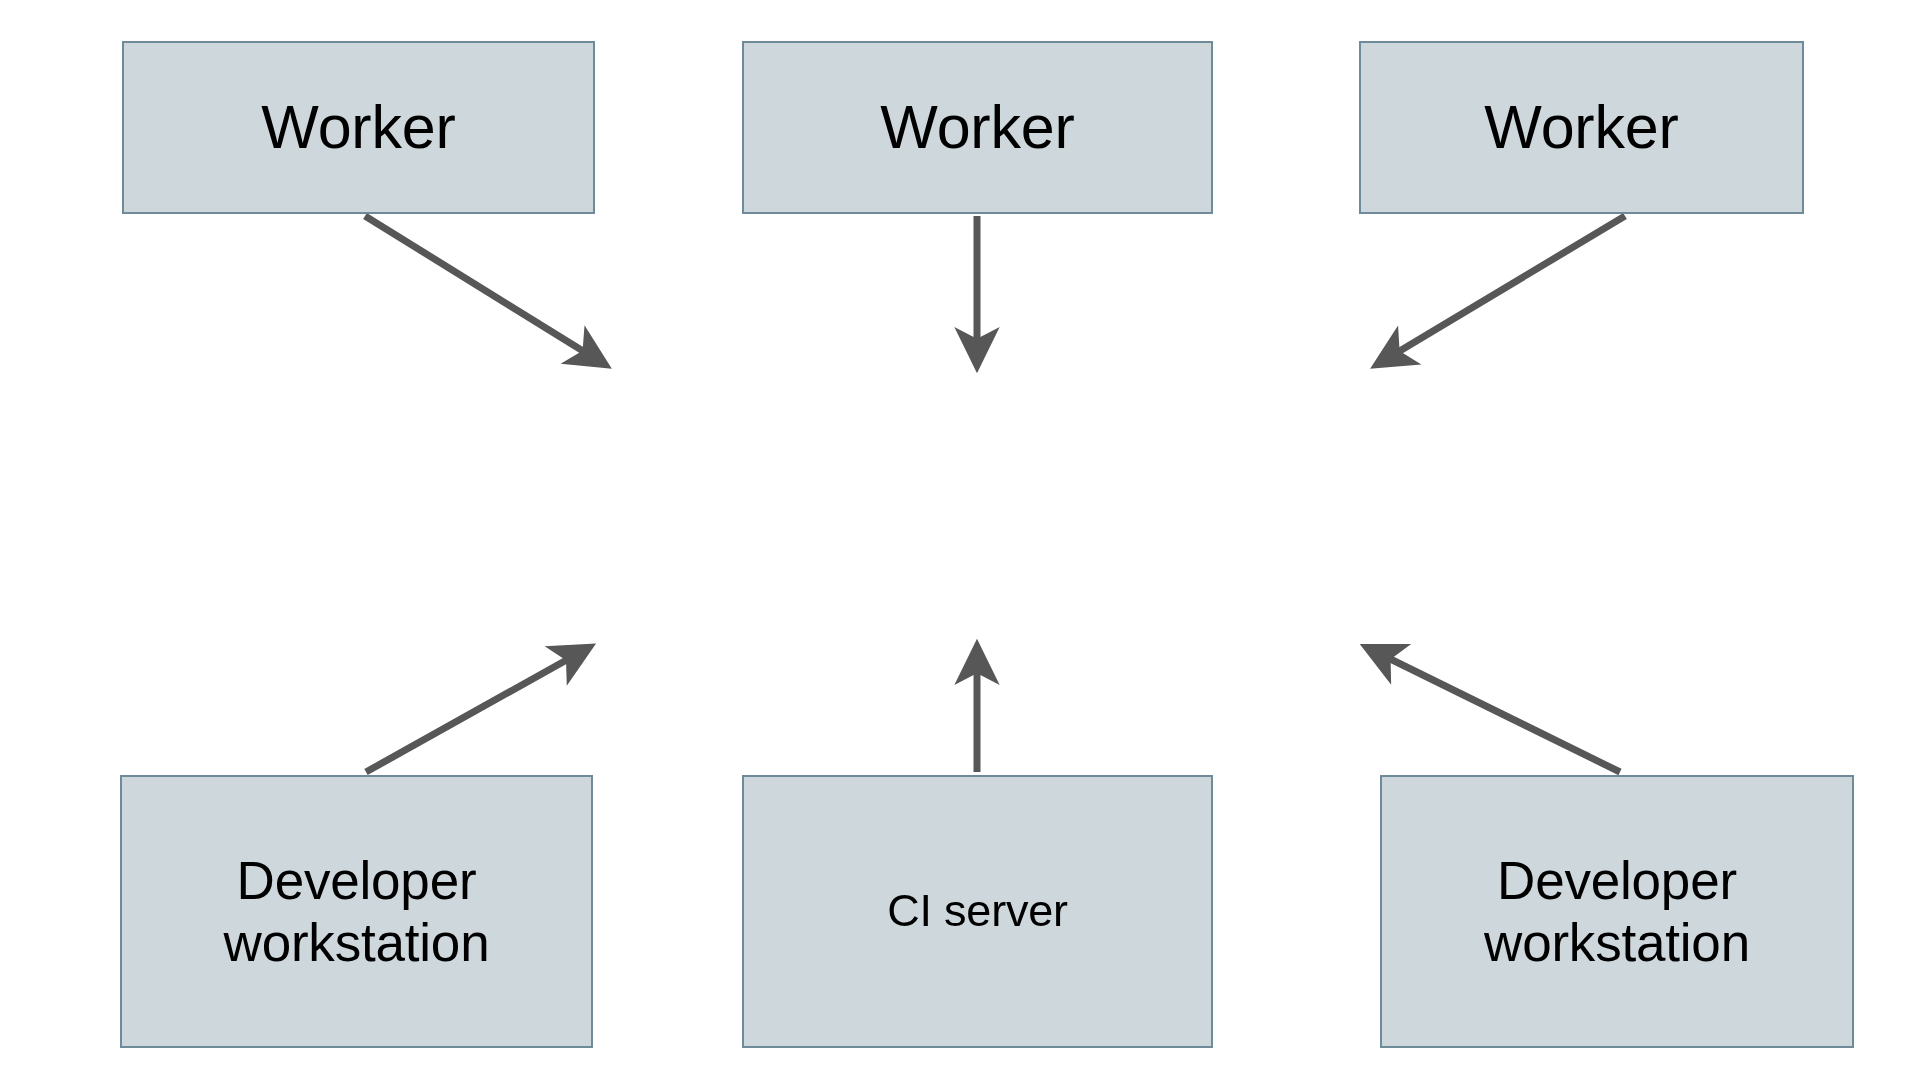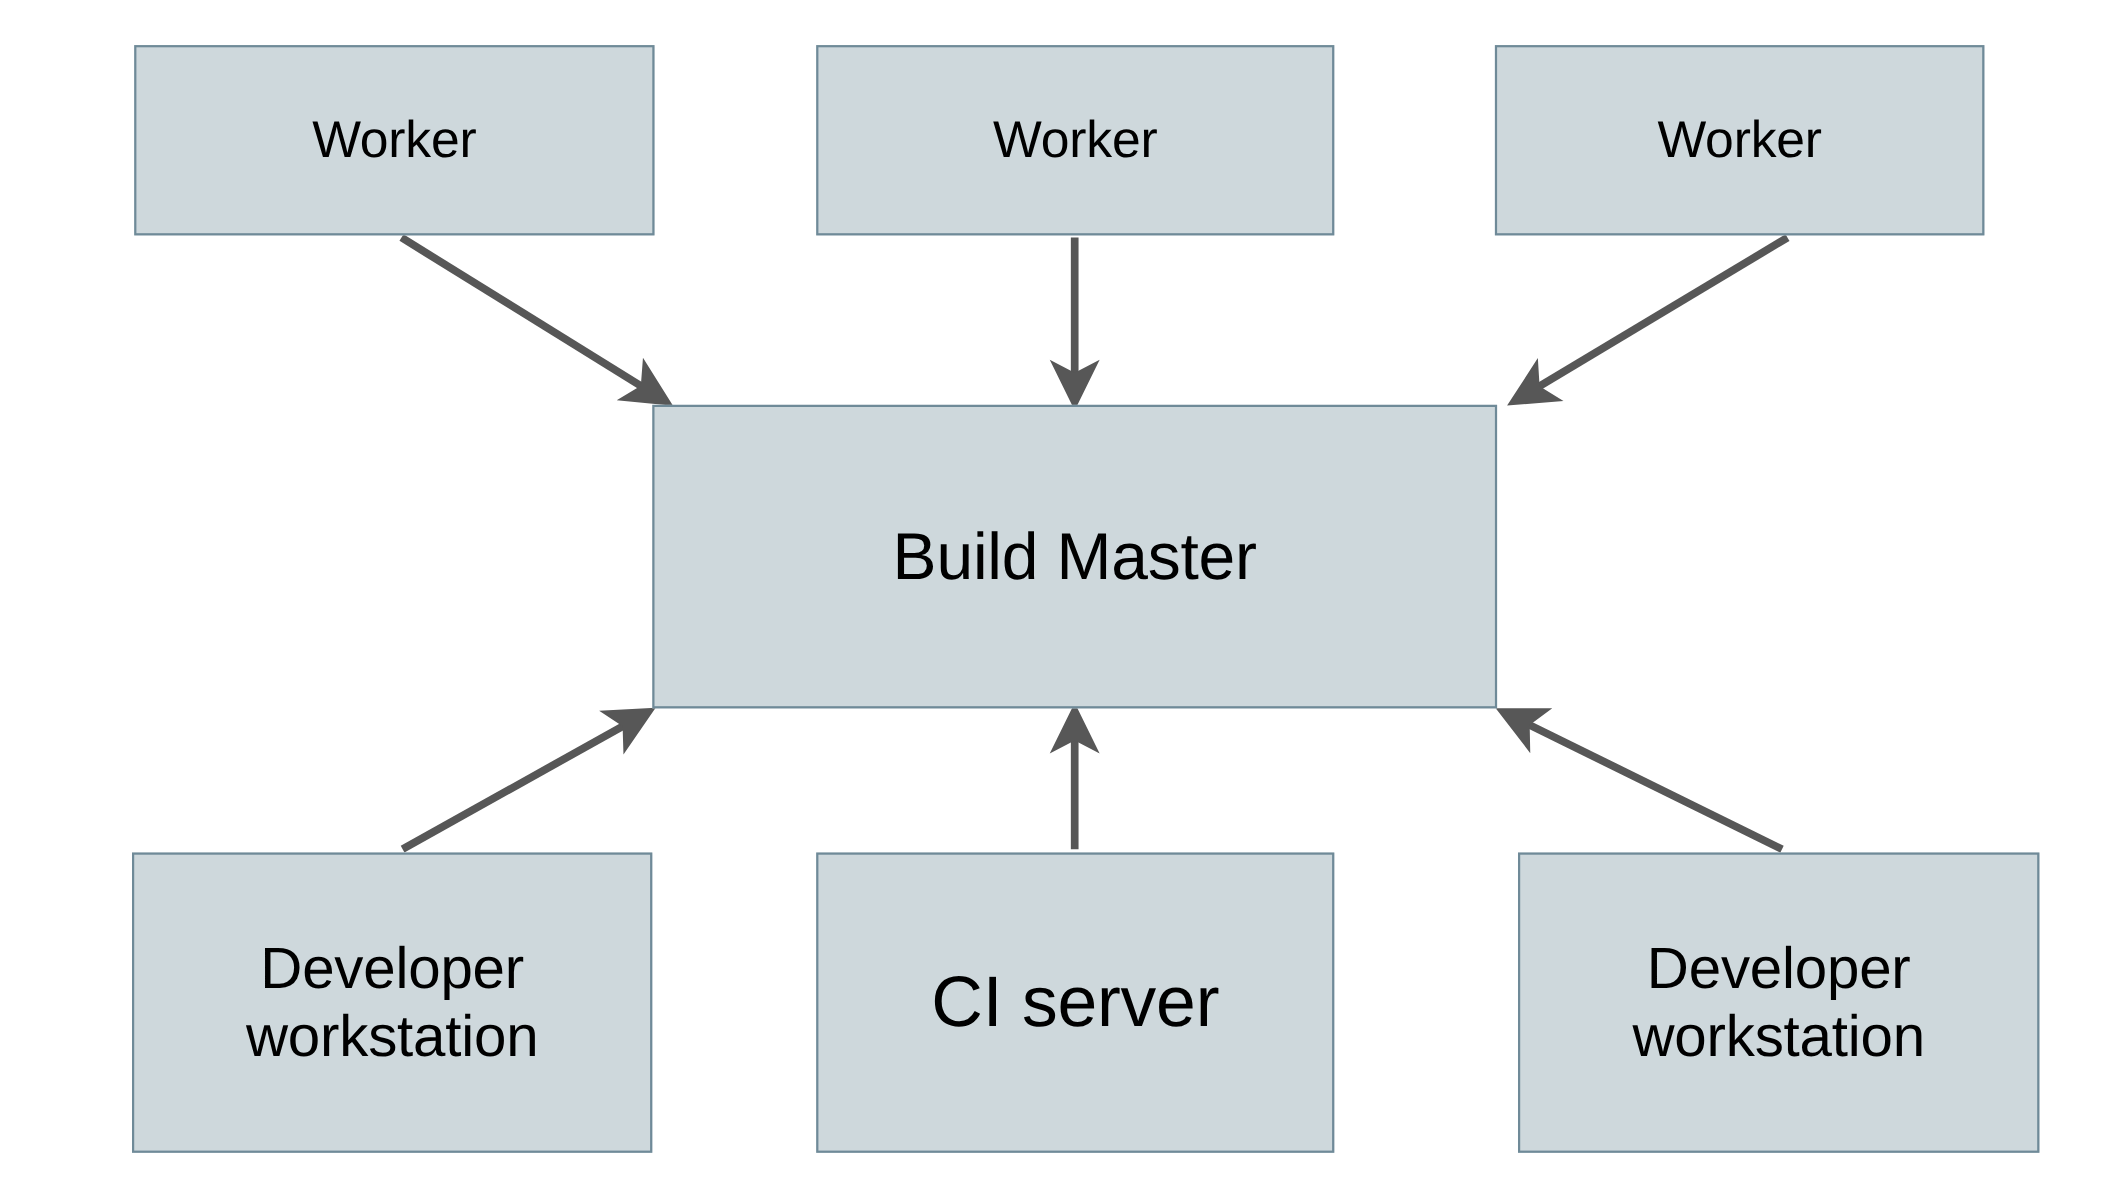--- a/index.html
+++ b/index.html
@@ -34,23 +34,23 @@
     justify-content: center;
     text-align: center;
   }
   .node-label {
     color: #000000;
     font-weight: 400;
     line-height: 1.17;
     white-space: pre-line;
     letter-spacing: -0.2px;
   }
-  .lbl-worker     { font-size: 47px; }
+  .lbl-worker     { font-size: 61px; }
   .lbl-master     { font-size: 60px; }
-  .lbl-ci         { font-size: 65px; }
+  .lbl-ci         { font-size: 45px; }
   .lbl-dev        { font-size: 53px; }
 
   
   #node-worker-1 { left: 122px;  top: 41px;  width: 473px; height: 173px; }
   #node-worker-2 { left: 742px;  top: 41px;  width: 471px; height: 173px; }
   #node-worker-3 { left: 1359px; top: 41px;  width: 445px; height: 173px; }
   #node-build-master { left: 593px; top: 368px; width: 768px; height: 276px; }
   #node-dev-left  { left: 120px;  top: 775px; width: 473px; height: 273px; }
   #node-ci-server { left: 742px;  top: 775px; width: 471px; height: 273px; }
   #node-dev-right { left: 1380px; top: 775px; width: 474px; height: 273px; }
@@ -97,23 +97,20 @@
   </div>
 
   <div class="node" id="node-worker-2">
     <span class="node-label lbl-worker">Worker</span>
   </div>
 
   <div class="node" id="node-worker-3">
     <span class="node-label lbl-worker">Worker</span>
   </div>
 
-  <div class="node" id="node-build-master">
-    <span class="node-label lbl-master">Build Master</span>
-  </div>
 
   <div class="node" id="node-dev-left">
     <span class="node-label lbl-dev">Developer
 workstation</span>
   </div>
 
   <div class="node" id="node-ci-server">
     <span class="node-label lbl-ci">CI server</span>
   </div>
 

